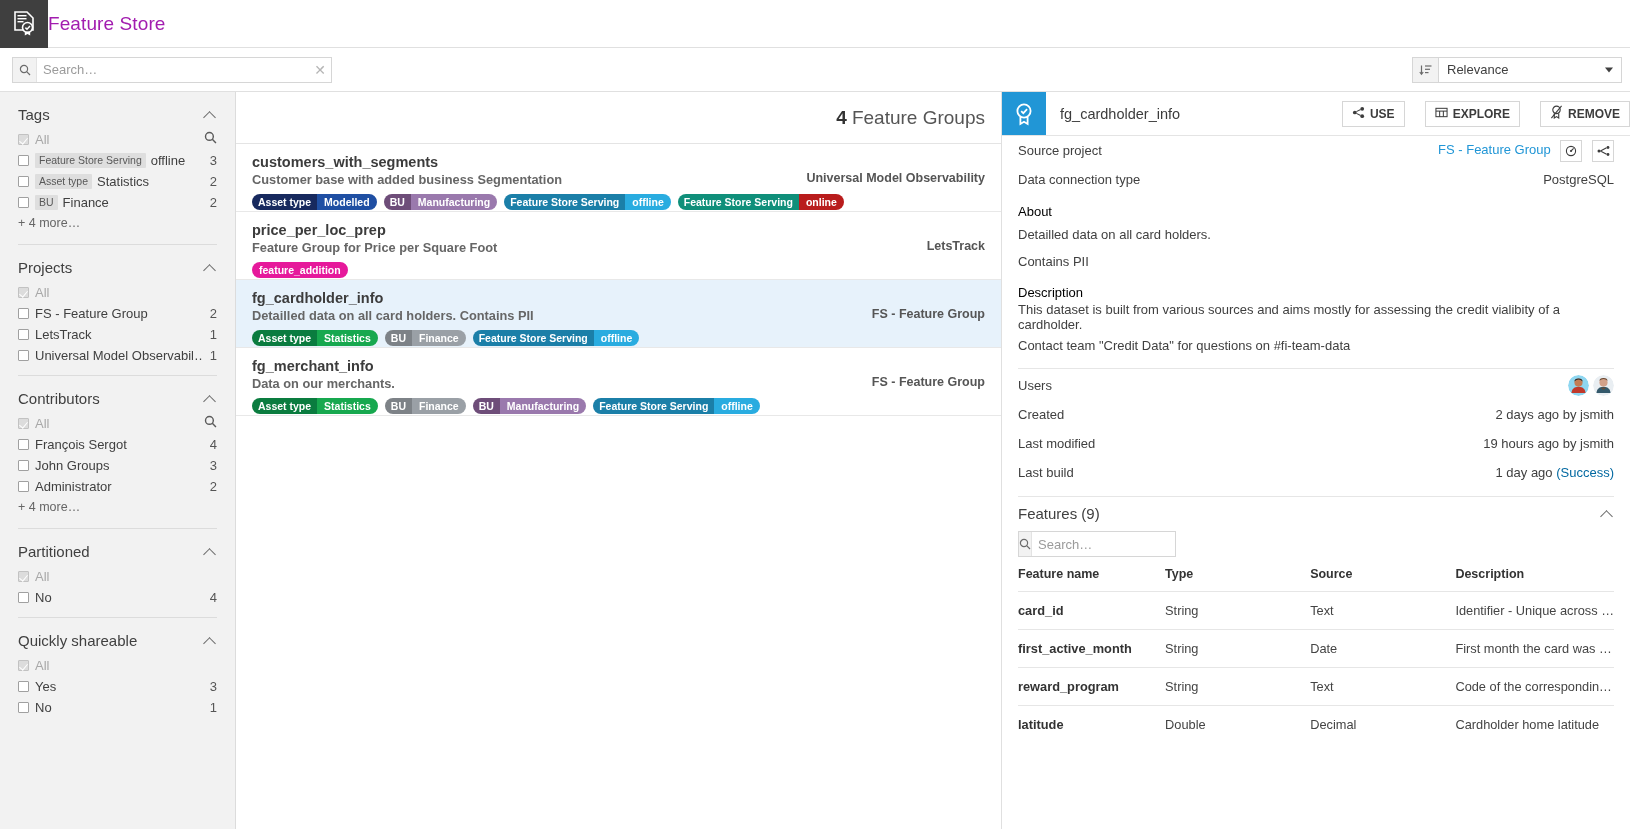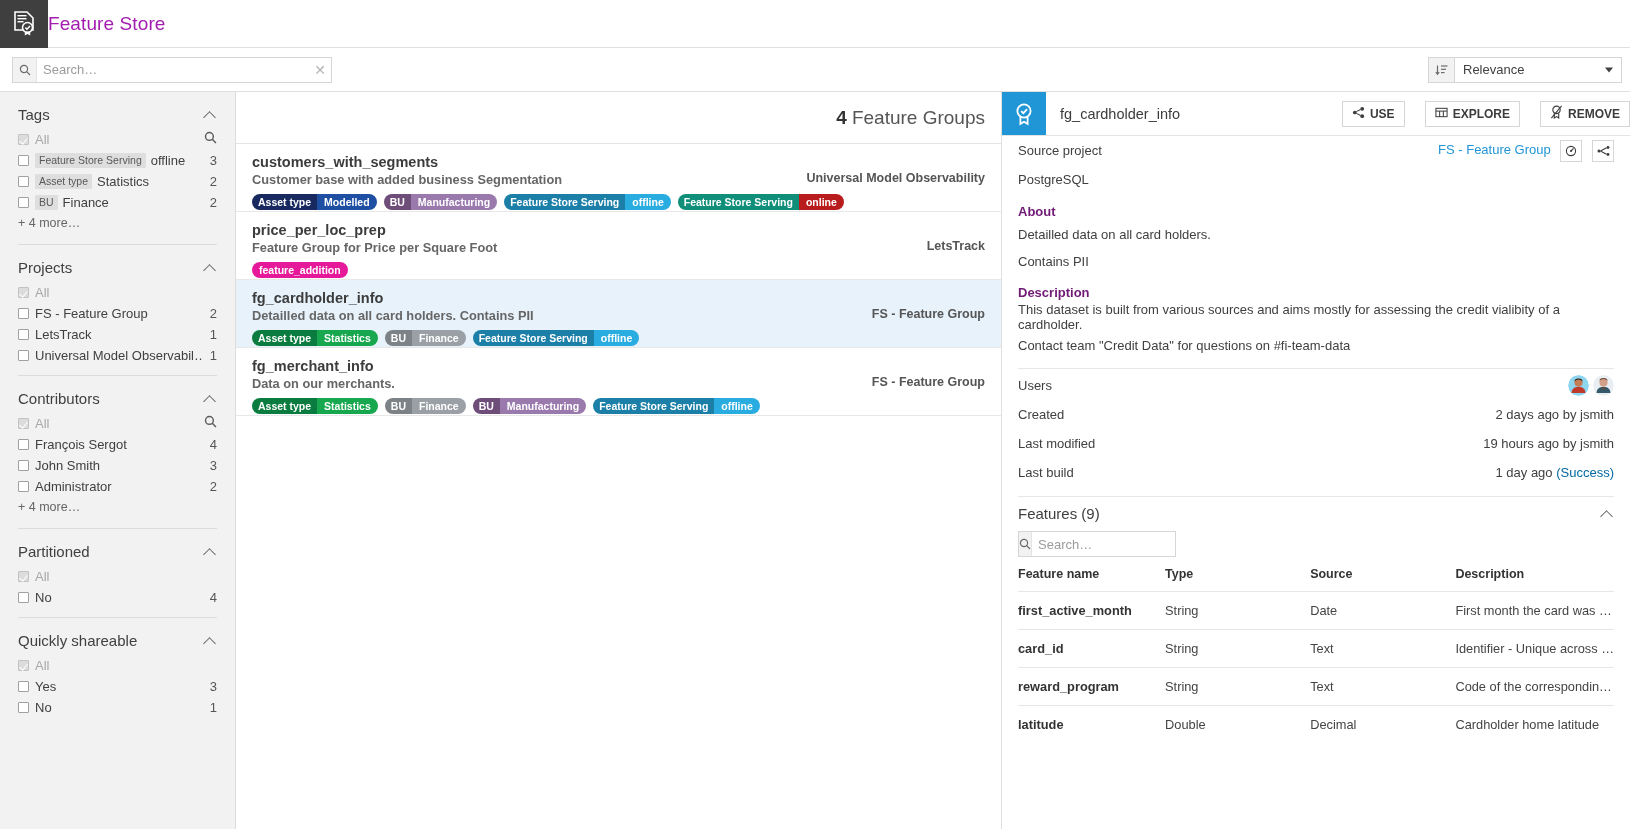--- a/index.html
+++ b/index.html
@@ -80,21 +80,21 @@
     height: 26px;
   }
   #sort-icon-btn {
     width: 26px;
     border: 1px solid #d6d6d6;
     background: #f2f2f2;
     display: flex; align-items: center; justify-content: center;
     border-right: 0;
   }
   #sort-select {
-    width: 168px;
+    width: 184px;
     border: 1px solid #d6d6d6;
     background: #fff;
     display: flex; align-items: center;
     padding: 0 8px;
     font-size: 13px;
     position: relative;
     color: #404040;
   }
   #sort-select .caret {
     position: absolute; right: 8px; top: 50%;
@@ -309,21 +309,21 @@
   .mini-btn {
     width: 22px; height: 22px;
     border: 1px solid #d6d6d6;
     background: #fff;
     display: inline-flex; align-items: center; justify-content: center;
     margin-left: 6px;
     vertical-align: middle;
     cursor: pointer;
   }
   .sect-title {
-    font-size: 13px; font-weight: 700; color: #701a75;
+    font-size: 13px; font-weight: 400; color: #000000;
     margin: 10px 0 2px 0;
   }
   .para { font-size: 13px; color: #404040; min-height: 27px; display:flex; align-items:center;}
   .hr { border-top: 1px solid #e6e6e6; margin: 9px 0 2px 0; }
   .avatars { display: flex; gap: 4px; justify-content: flex-end; }
   .avatar {
     width: 21px; height: 21px; border-radius: 50%;
     overflow: hidden; display: block;
   }
   .ok { color: #0369a1; }
@@ -494,21 +494,21 @@
         <div class="facet-row">
           <span class="cb"></span>
           <span class="facet-label">
             <span>François Sergot</span>
           </span>
           <span class="facet-count">4</span>
         </div>
         <div class="facet-row">
           <span class="cb"></span>
           <span class="facet-label">
-            <span>John Smith</span>
+            <span>John Groups</span>
           </span>
           <span class="facet-count">3</span>
         </div>
         <div class="facet-row">
           <span class="cb"></span>
           <span class="facet-label">
             <span>Administrator</span>
           </span>
           <span class="facet-count">2</span>
         </div>
@@ -699,20 +699,21 @@
               <circle cx="2" cy="6" r="1.5" fill="#3c3c3c"></circle>
               <circle cx="11" cy="2.5" r="1.4" fill="#3c3c3c"></circle>
               <circle cx="11" cy="9.5" r="1.4" fill="#3c3c3c"></circle>
               <path d="M3.4 6 L9.6 2.8 M3.4 6 L9.6 9.2" stroke="#3c3c3c" stroke-width="1.1" fill="none"></path>
             </svg>
           </span>
         </span>
       </div>
 
       <div class="kv">
+        <span class="k">Data connection type</span>
         <span class="v">PostgreSQL</span>
       </div>
 
       <div class="sect-title">About</div>
       <div class="para">Detailled data on all card holders.</div>
       <div class="para">Contains PII</div>
 
       <div class="sect-title">Description</div>
       <div class="para">This dataset is built from various sources and aims mostly for assessing the credit vialibity of a cardholder.</div>
       <div class="para">Contact team "Credit Data" for questions on #fi-team-data</div>
@@ -781,30 +782,30 @@
         <thead>
             <tr id="feat-head">
               <th class="col1">Feature name</th>
               <th class="col2">Type</th>
               <th class="col3">Source</th>
               <th>Description</th>
             </tr>
           </thead>
         <tbody id="feat-body">
             <tr>
+              <td class="fname col1">card_id</td>
+              <td class="col2">String</td>
+              <td class="col3">Text</td>
+              <td>Identifier - Unique across …</td>
+            </tr>
+            <tr>
               <td class="fname col1">first_active_month</td>
               <td class="col2">String</td>
               <td class="col3">Date</td>
               <td>First month the card was …</td>
-            </tr>
-            <tr>
-              <td class="fname col1">card_id</td>
-              <td class="col2">String</td>
-              <td class="col3">Text</td>
-              <td>Identifier - Unique across …</td>
             </tr>
             <tr>
               <td class="fname col1">reward_program</td>
               <td class="col2">String</td>
               <td class="col3">Text</td>
               <td>Code of the correspondin…</td>
             </tr>
             <tr>
               <td class="fname col1">latitude</td>
               <td class="col2">Double</td>

